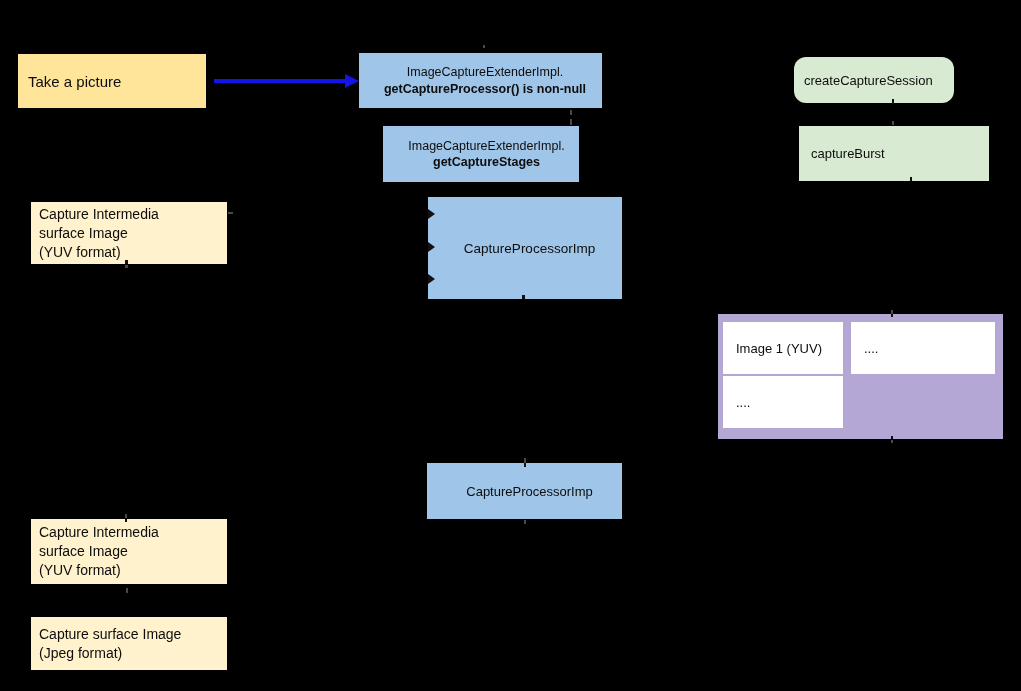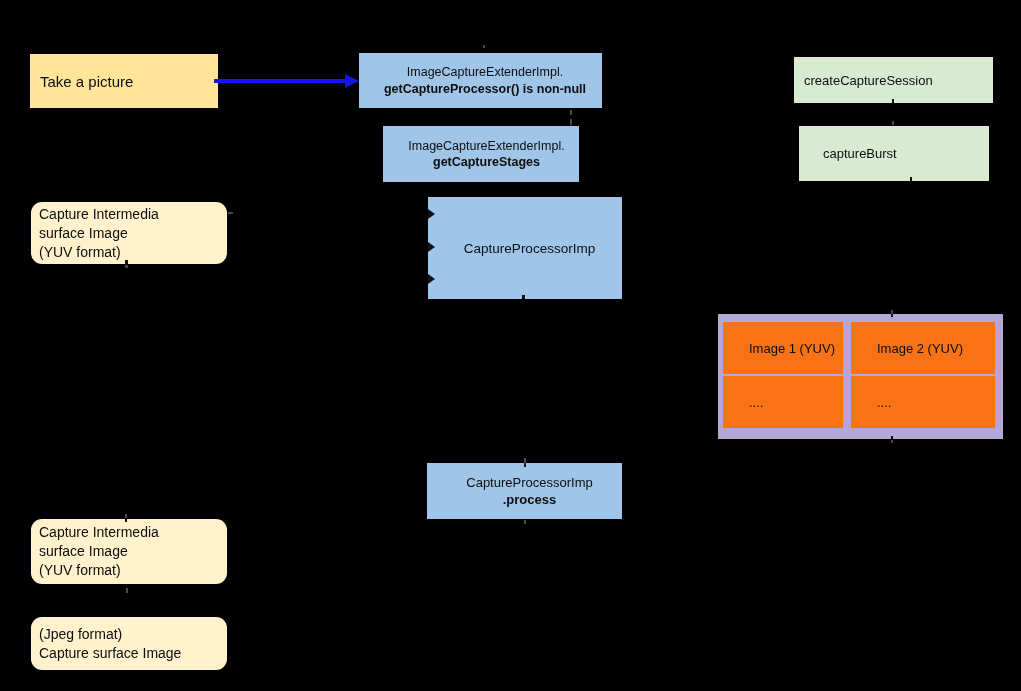--- a/index.html
+++ b/index.html
@@ -6,43 +6,43 @@
   #canvas{
     position:relative;width:1021px;height:691px;background:#000;overflow:hidden;
     font-family:"Liberation Sans","DejaVu Sans",sans-serif;color:#0d0d0d;
   }
   .box{position:absolute;display:flex;flex-direction:column;justify-content:center;box-sizing:border-box;}
   .box .ln{display:block;}
   .b{font-weight:bold;}
 
   
   .yellow{background:#FFE599;}
-  .cream{background:#FFF2CC;border-radius:11px;}
+  .cream{background:#FFF2CC;}
   .blue{background:#9FC5E8;text-align:center;}
   .green{background:#D9EAD3;}
 
   
-  #take-picture{left:30px;top:54px;width:188px;height:54px;padding-left:10px;font-size:15px;justify-content:center;}
+  #take-picture{left:18px;top:54px;width:188px;height:54px;padding-left:10px;font-size:15px;justify-content:center;}
   #extender-a{left:359px;top:53px;width:243px;height:55px;padding-left:9px;font-size:12.5px;line-height:16.5px;}
   #extender-b{left:383px;top:126px;width:196px;height:56px;padding-left:11px;font-size:12.5px;line-height:16.5px;}
-  #green-a{left:794px;top:57px;width:199px;height:46px;padding-left:10px;font-size:13px;}
-  #green-b{left:799px;top:126px;width:190px;height:55px;padding-left:24px;font-size:13px;}
+  #green-a{left:794px;top:57px;width:160px;height:46px;padding-left:10px;font-size:13px;border-radius:12px;}
+  #green-b{left:799px;top:126px;width:190px;height:55px;padding-left:12px;font-size:13px;}
   #cream-1{left:31px;top:202px;width:196px;height:62px;padding-left:8px;font-size:14px;line-height:19px;}
   #processor{left:428px;top:197px;width:194px;height:102px;padding-left:9px;font-size:13.5px;}
   #process{left:427px;top:463px;width:195px;height:56px;padding-left:10px;font-size:13px;line-height:17px;}
   #cream-2{left:31px;top:519px;width:196px;height:65px;padding-left:8px;font-size:14px;line-height:19px;}
   #cream-3{left:31px;top:617px;width:196px;height:53px;padding-left:8px;font-size:14px;line-height:19px;}
 
   
   #result-table{
     position:absolute;left:718px;top:314px;width:285px;height:125px;background:#B4A7D6;
     box-sizing:border-box;padding:8px 8px 11px 5px;
     display:grid;grid-template-columns:120px 144px;grid-auto-rows:1fr;column-gap:8px;row-gap:2px;
   }
-  .cell{background:#f97316;display:flex;align-items:center;padding-left:26px;font-size:13px;box-sizing:border-box;}
+  .cell{background:#ffffff;display:flex;align-items:center;padding-left:13px;font-size:13px;box-sizing:border-box;}
 
   
   #arrow-line{position:absolute;left:214px;top:79px;width:132px;height:4px;background:#1414E6;}
   #arrow-head{position:absolute;left:345px;top:74px;width:0;height:0;
     border-top:7px solid transparent;border-bottom:7px solid transparent;border-left:14px solid #1414E6;}
 
   
   .in-arrow{position:absolute;width:0;height:0;
     border-top:5px solid transparent;border-bottom:5px solid transparent;border-left:7px solid #111;}
   #in-arrow-1{left:428px;top:209px;}
@@ -91,39 +91,37 @@
 
   <div id="processor" class="box blue">
     <span class="ln">CaptureProcessorImp</span>
   </div>
   <div class="in-arrow" id="in-arrow-1"></div>
   <div class="in-arrow" id="in-arrow-2"></div>
   <div class="in-arrow" id="in-arrow-3"></div>
 
   <div id="result-table">
     <div class="cell">Image 1 (YUV)</div>
-    <div class="cell">Image 2 (YUV)</div>
     <div class="cell">....</div>
     <div class="cell">....</div>
   </div>
 
   <div id="process" class="box blue">
     <span class="ln">CaptureProcessorImp</span>
-    <span class="ln b">.process</span>
   </div>
 
   <div id="cream-2" class="box cream">
     <span class="ln">Capture Intermedia</span>
     <span class="ln">surface Image</span>
     <span class="ln">(YUV format)</span>
   </div>
 
   <div id="cream-3" class="box cream">
+    <span class="ln">Capture surface Image</span>
     <span class="ln">(Jpeg format)</span>
-    <span class="ln">Capture surface Image</span>
   </div>
 
   <div class="rem g" style="left:483px;top:45px;width:2px;height:3px;"></div>
   <div class="rem g" style="left:570px;top:110px;width:2px;height:5px;"></div>
   <div class="rem g" style="left:570px;top:119px;width:2px;height:6px;"></div>
   <div class="rem k" style="left:892px;top:99px;width:2px;height:5px;"></div>
   <div class="rem g" style="left:892px;top:121px;width:2px;height:4px;"></div>
   <div class="rem k" style="left:910px;top:177px;width:2px;height:4px;"></div>
   <div class="rem g" style="left:891px;top:310px;width:2px;height:4px;"></div>
   <div class="rem k" style="left:891px;top:314px;width:2px;height:3px;"></div>

